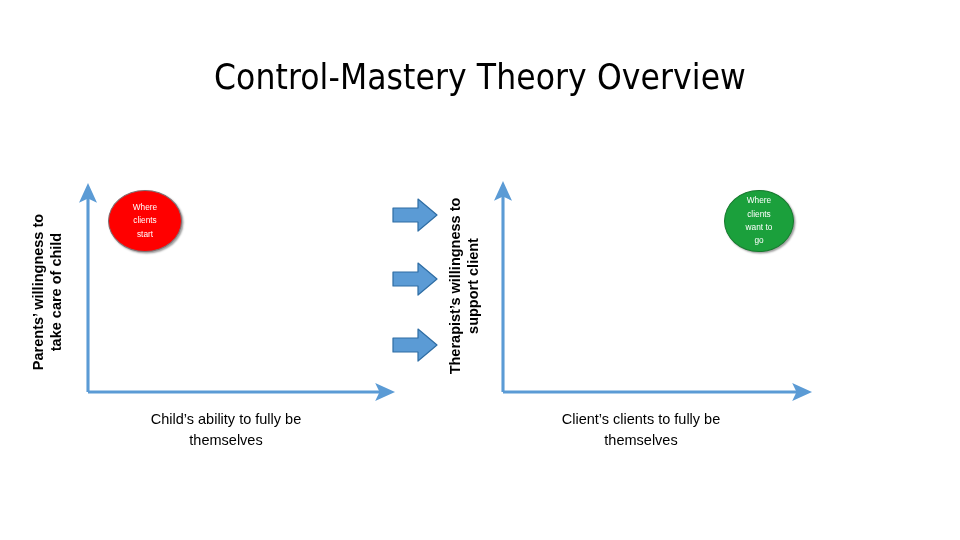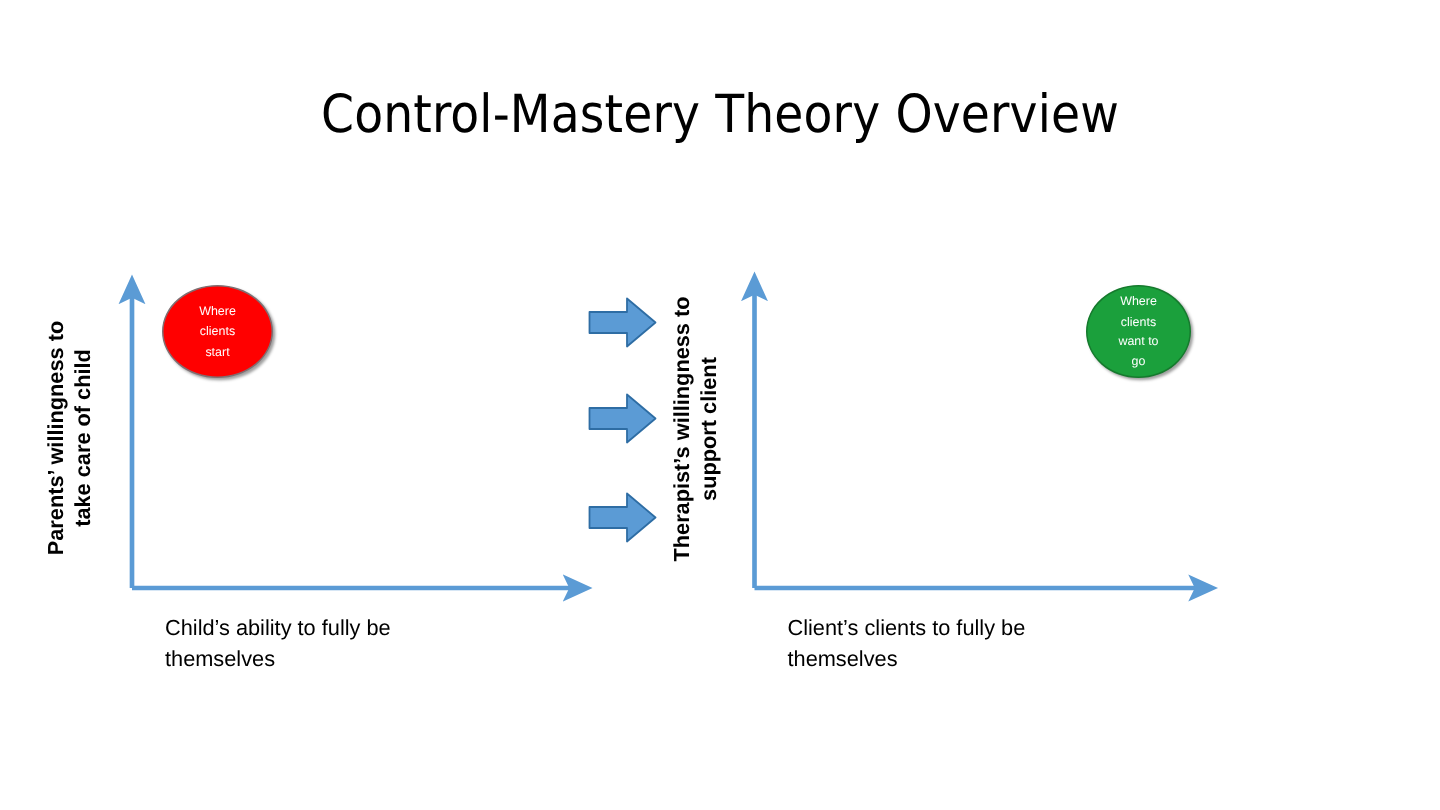--- a/index.html
+++ b/index.html
@@ -64,20 +64,21 @@
     top: 266px;
     width: 220px;
     height: 40px;
     transform: rotate(-90deg);
     font-size: 14.5px;
   }
 
   
   .x-caption {
     position: absolute;
+    text-align: center;
     color: #000000;
     font-size: 14.5px;
     line-height: 1.45;
     white-space: pre-line;
   }
   #left-x-caption {
     left: 110px;
     top: 409px;
     width: 232px;
   }

